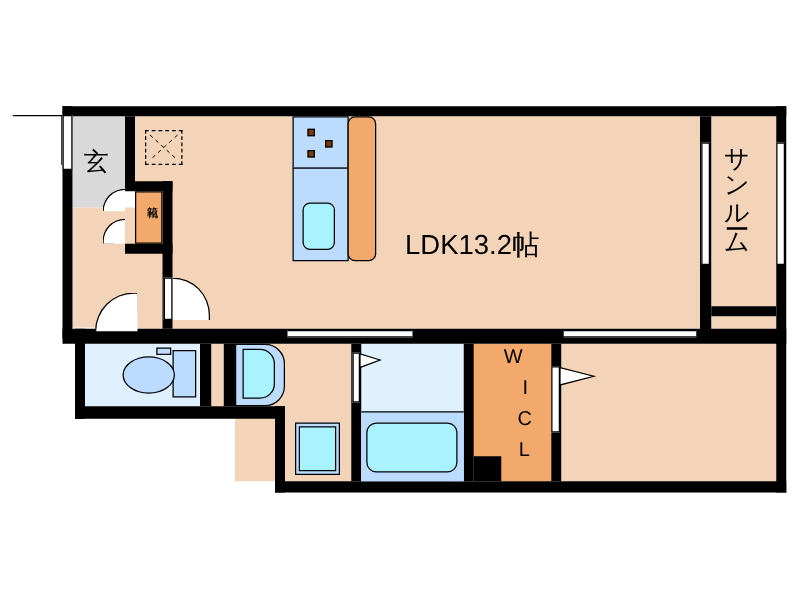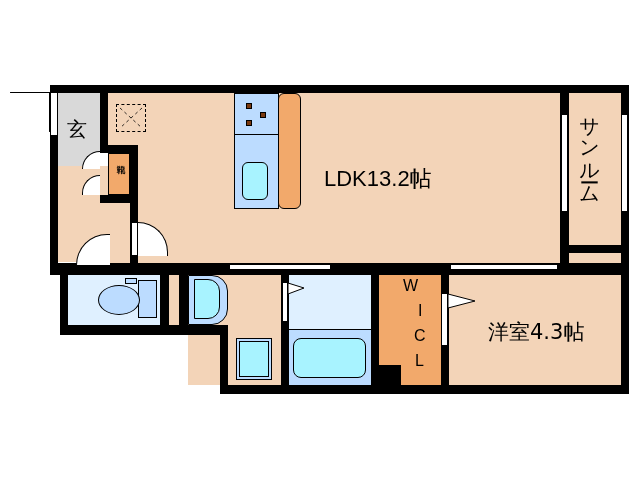--- a/index.html
+++ b/index.html
@@ -70,21 +70,21 @@
   </svg>
 
   <div class="abs" style="left:234px;top:93px;width:45px;height:42px;background:#bcdcff;border:1px solid #000;box-sizing:border-box;"></div>
   <div class="abs" style="left:246px;top:103px;width:4px;height:4px;background:#7a3a10;border:1px solid #000;"></div>
   <div class="abs" style="left:260px;top:112px;width:4px;height:4px;background:#7a3a10;border:1px solid #000;"></div>
   <div class="abs" style="left:246px;top:120px;width:4px;height:4px;background:#7a3a10;border:1px solid #000;"></div>
   <div class="abs" style="left:234px;top:134px;width:45px;height:75px;background:#bcdcff;border:1px solid #000;box-sizing:border-box;"></div>
   <div class="abs" style="left:242px;top:162px;width:26px;height:38px;background:#a8f3ff;border:1px solid #000;border-radius:6px;box-sizing:border-box;"></div>
   <div class="abs" style="left:278px;top:93px;width:23px;height:116px;background:#f2a96b;border:1px solid #000;border-radius:6px;box-sizing:border-box;"></div>
 
-  <div class="lbl" style="left:324px;top:164px;font-size:22px;font-family:'Liberation Sans',sans-serif;">LDK13.2帖</div>
+  <div class="lbl" style="left:324px;top:181px;font-size:22px;font-family:'Liberation Sans',sans-serif;">LDK13.2帖</div>
 
   <div class="abs" style="left:561px;top:114px;width:7px;height:98px;background:#fff;border:1px solid #000;box-sizing:border-box;"></div>
   <div class="abs" style="left:621px;top:114px;width:7px;height:98px;background:#fff;border:1px solid #000;box-sizing:border-box;"></div>
   <div class="lbl vert" style="left:578px;top:104px;font-size:20px;line-height:24px;">サンルーム</div>
 
   <div class="abs" style="left:230px;top:264px;width:100px;height:6px;background:#fff;border-top:1px solid #000;border-bottom:1px solid #000;box-sizing:border-box;"></div>
   <div class="abs" style="left:451px;top:264px;width:106px;height:6px;background:#fff;border-top:1px solid #000;border-bottom:1px solid #000;box-sizing:border-box;"></div>
 
   <div class="abs" style="left:138px;top:280px;width:19px;height:38px;background:#bcdcff;border:1px solid #000;box-sizing:border-box;"></div>
   <div class="abs" style="left:125px;top:278px;width:12px;height:6px;background:#bcdcff;border:1px solid #000;box-sizing:border-box;"></div>
@@ -107,15 +107,14 @@
   <div class="lbl" style="left:403px;top:277px;font-size:16px;font-family:'Liberation Sans',sans-serif;">W</div>
   <div class="lbl" style="left:418px;top:302px;font-size:16px;font-family:'Liberation Sans',sans-serif;">I</div>
   <div class="lbl" style="left:414px;top:327px;font-size:16px;font-family:'Liberation Sans',sans-serif;">C</div>
   <div class="lbl" style="left:415px;top:352px;font-size:16px;font-family:'Liberation Sans',sans-serif;">L</div>
 
   <div class="abs" style="left:441px;top:293px;width:7px;height:53px;background:#fff;border:1px solid #000;box-sizing:border-box;"></div>
   <svg class="abs" style="left:448px;top:293px;" width="30" height="18">
     <polygon points="0,1 27,8 0,15" fill="#fff" stroke="#000" stroke-width="1"></polygon>
   </svg>
 
-  <div class="lbl" style="left:488px;top:318px;font-size:21px;">洋室4.3帖</div>
 
 </div>
 
 </body></html>

